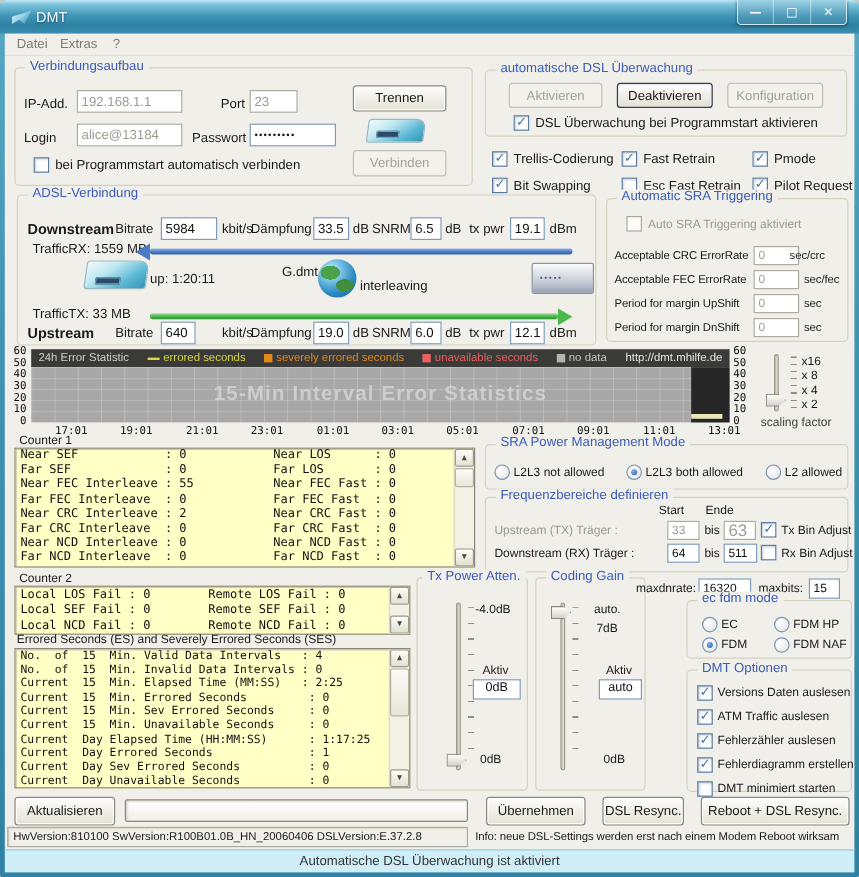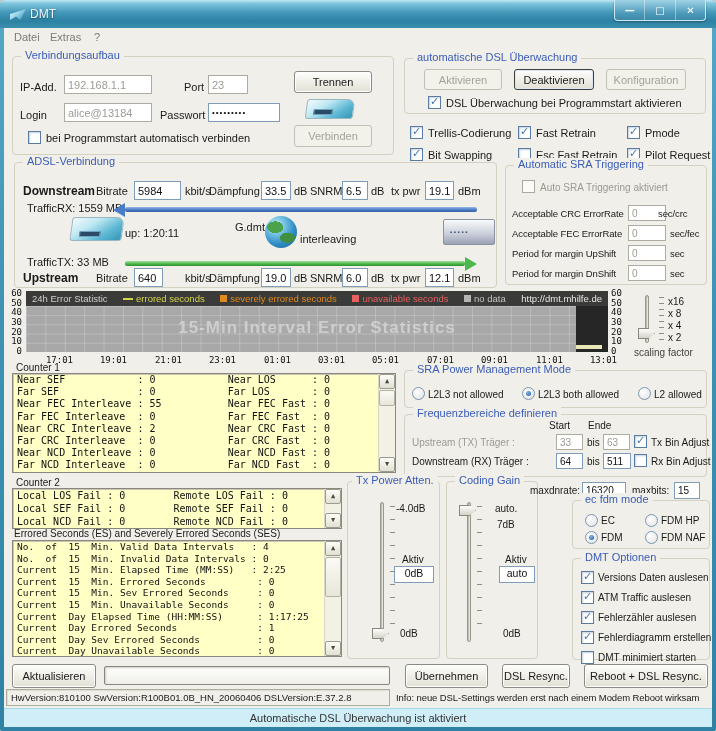--- a/index.html
+++ b/index.html
@@ -354,21 +354,21 @@
   <span class="lbl10" style="left:654px;top:389px;">L2 allowed</span>
 
   <div class="gb" style="left:404px;top:414px;width:303px;height:63px;">
     <span class="gb-t">Frequenzbereiche definieren</span>
   </div>
   <span class="lbl10" style="left:549px;top:420px;">Start</span>
   <span class="lbl10" style="left:588px;top:420px;">Ende</span>
   <span class="lbl10 gray" style="left:412px;top:437px;">Upstream (TX) Träger :</span>
   <input class="inp dis abs" style="left: 556px; top: 434px; width: 27px; height: 16px; font-size: 10px;" readonly="" value="33">
   <span class="lbl10" style="left:587px;top:437px;">bis</span>
-  <input class="inp dis abs" style="left: 603px; top: 434px; width: 27px; height: 16px; font-size: 10px;" readonly="" value="63">
+  <input class="inp dis abs" style="left: 603px; top: 434px; width: 27px; height: 16px; font-size: 14px;" readonly="" value="63">
   <span class="cb checked" style="left:634px;top:435px;"></span>
   <span class="lbl10" style="left:651px;top:437px;">Tx Bin Adjust</span>
   <span class="lbl10" style="left:412px;top:456px;">Downstream (RX) Träger :</span>
   <input class="inp abs" style="left: 556px; top: 453px; width: 27px; height: 16px; font-size: 10px;" value="64">
   <span class="lbl10" style="left:587px;top:456px;">bis</span>
   <input class="inp abs" style="left: 603px; top: 453px; width: 28px; height: 16px; font-size: 10px;" value="511">
   <span class="cb" style="left:634px;top:454px;"></span>
   <span class="lbl10" style="left:651px;top:456px;">Rx Bin Adjust</span>
 
   <span class="lbl10" style="left:16px;top:477px;">Counter 2</span>

